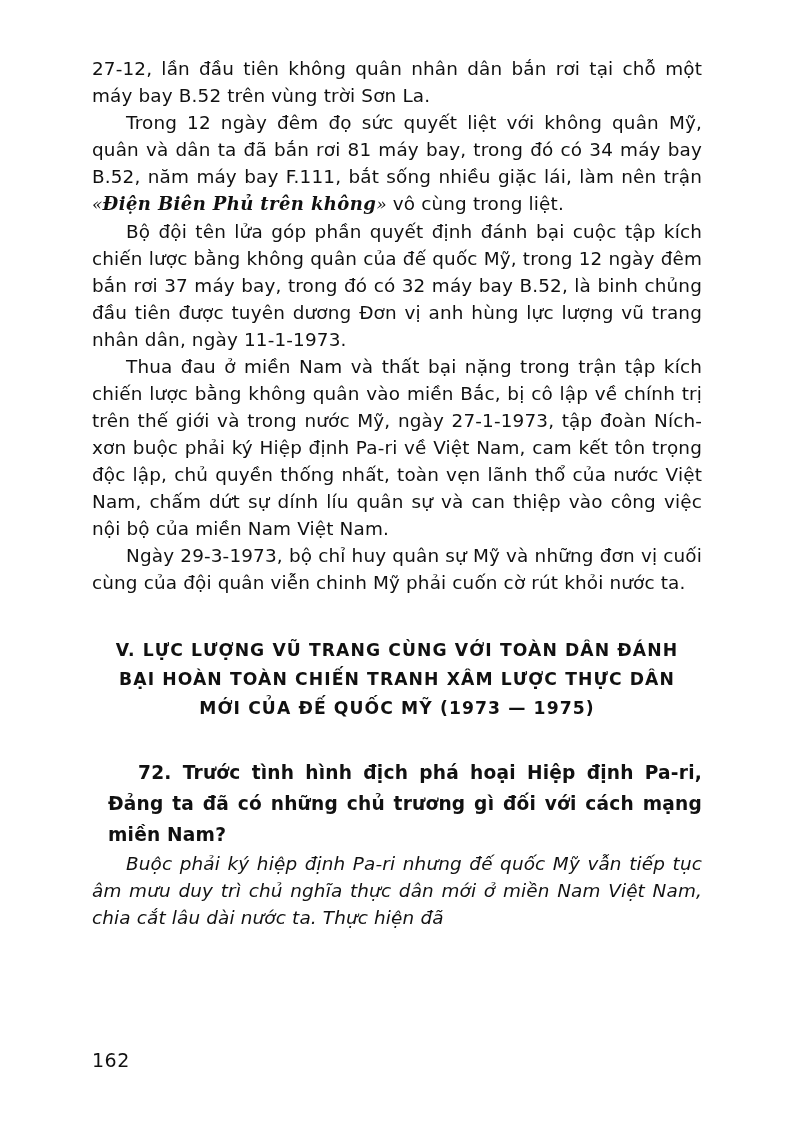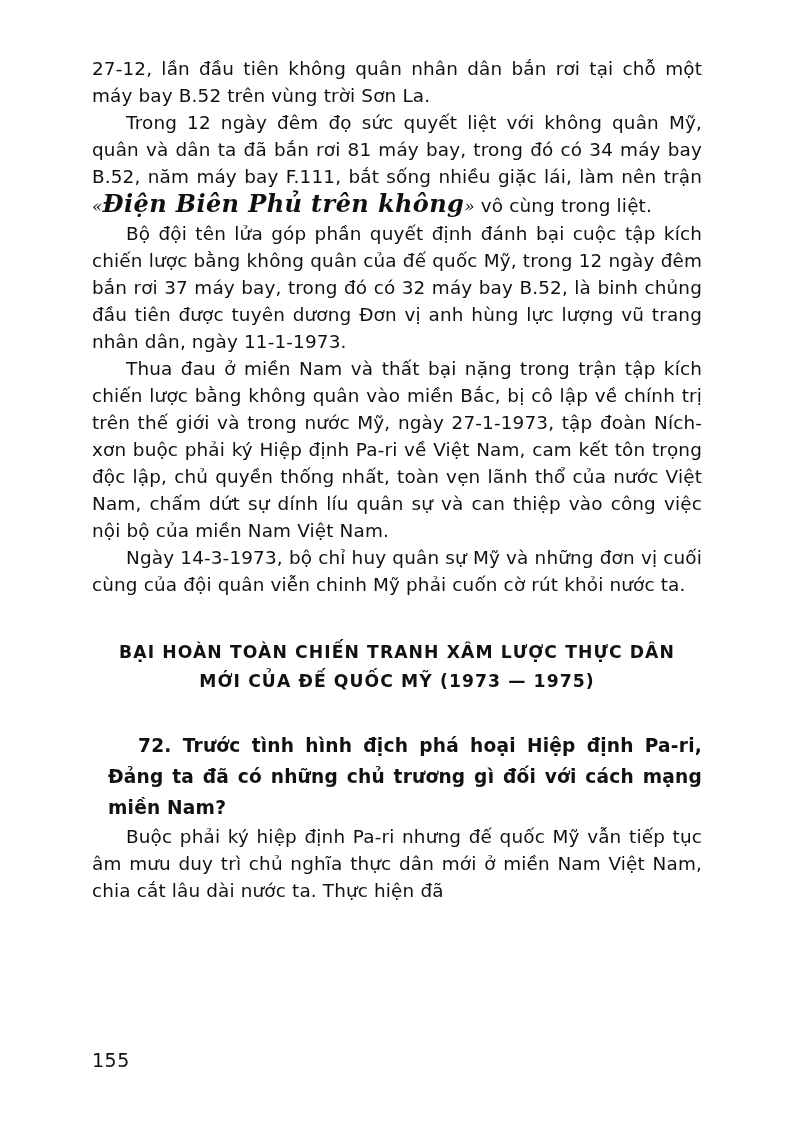--- a/index.html
+++ b/index.html
@@ -34,21 +34,21 @@
     text-justify: inter-word;
     letter-spacing: 0.15px;
   }
   p.para.indent {
     text-indent: 34px;
   }
   .italic-quote {
     font-family: "DejaVu Serif", serif;
     font-style: italic;
     font-weight: bold;
-    font-size: 24px;
+    font-size: 18px;
     letter-spacing: 0.4px;
   }
   .guillemet {
     font-family: "DejaVu Serif", serif;
     font-style: italic;
     font-size: 17px;
   }
   .section-heading {
     margin: 40px 0 0 0;
     text-align: center;
@@ -71,20 +71,21 @@
     font-weight: bold;
     text-align: justify;
     text-indent: 30px;
     letter-spacing: 0.2px;
   }
   .qnum {
     font-weight: bold;
   }
   .after-question {
     margin-top: 28px;
+    font-style: italic;
   }
   .page-number {
     position: absolute;
     left: 92px;
     bottom: 52px;
     font-size: 19px;
     letter-spacing: 0.5px;
   }
 </style>
 </head>
@@ -94,27 +95,28 @@
   <div class="text-col">
 
     <p class="para">27-12, lần đầu tiên không quân nhân dân bắn rơi tại chỗ một máy bay B.52 trên vùng trời Sơn La.</p>
 
     <p class="para indent"><span>Trong 12 ngày đêm đọ sức quyết liệt với không quân Mỹ, quân và dân ta đã bắn rơi 81 máy bay, trong đó có 34 máy bay B.52, năm máy bay F.111, bắt sống nhiều giặc lái, làm nên trận </span><span class="guillemet">«</span><span class="italic-quote">Điện Biên Phủ trên không</span><span class="guillemet">»</span><span> vô cùng trong liệt.</span></p>
 
     <p class="para indent">Bộ đội tên lửa góp phần quyết định đánh bại cuộc tập kích chiến lược bằng không quân của đế quốc Mỹ, trong 12 ngày đêm bắn rơi 37 máy bay, trong đó có 32 máy bay B.52, là binh chủng đầu tiên được tuyên dương Đơn vị anh hùng lực lượng vũ trang nhân dân, ngày 11-1-1973.</p>
 
     <p class="para indent">Thua đau ở miền Nam và thất bại nặng trong trận tập kích chiến lược bằng không quân vào miền Bắc, bị cô lập về chính trị trên thế giới và trong nước Mỹ, ngày 27-1-1973, tập đoàn Ních-xơn buộc phải ký Hiệp định Pa-ri về Việt Nam, cam kết tôn trọng độc lập, chủ quyền thống nhất, toàn vẹn lãnh thổ của nước Việt Nam, chấm dứt sự dính líu quân sự và can thiệp vào công việc nội bộ của miền Nam Việt Nam.</p>
 
-    <p class="para indent">Ngày 14-3-1973, bộ chỉ huy quân sự Mỹ và những đơn vị cuối cùng của đội quân viễn chinh Mỹ phải cuốn cờ rút khỏi nước ta.</p>
+    <p class="para indent">Ngày 29-3-1973, bộ chỉ huy quân sự Mỹ và những đơn vị cuối cùng của đội quân viễn chinh Mỹ phải cuốn cờ rút khỏi nước ta.</p>
 
     <div class="section-heading">
+      <span class="ln l1">V. LỰC LƯỢNG VŨ TRANG  CÙNG VỚI  TOÀN DÂN ĐÁNH</span>
       <span class="ln l2">BẠI HOÀN  TOÀN CHIẾN TRANH XÂM LƯỢC THỰC  DÂN</span>
       <span class="ln l3">MỚI CỦA ĐẾ QUỐC MỸ (1973 — 1975)</span>
     </div>
 
     <p class="question"><span class="qnum">72.</span> <span>Trước tình hình địch phá hoại Hiệp định Pa-ri, Đảng ta đã có những chủ trương gì đối với cách mạng miền Nam?</span></p>
 
     <p class="para indent after-question">Buộc phải ký hiệp định Pa-ri nhưng đế quốc Mỹ vẫn tiếp tục âm mưu duy trì chủ nghĩa thực dân mới ở miền Nam Việt Nam, chia cắt lâu dài nước ta. Thực hiện đã</p>
 
   </div>
 
-  <div class="page-number">155</div>
+  <div class="page-number">162</div>
 </div>
 
 </body></html>

